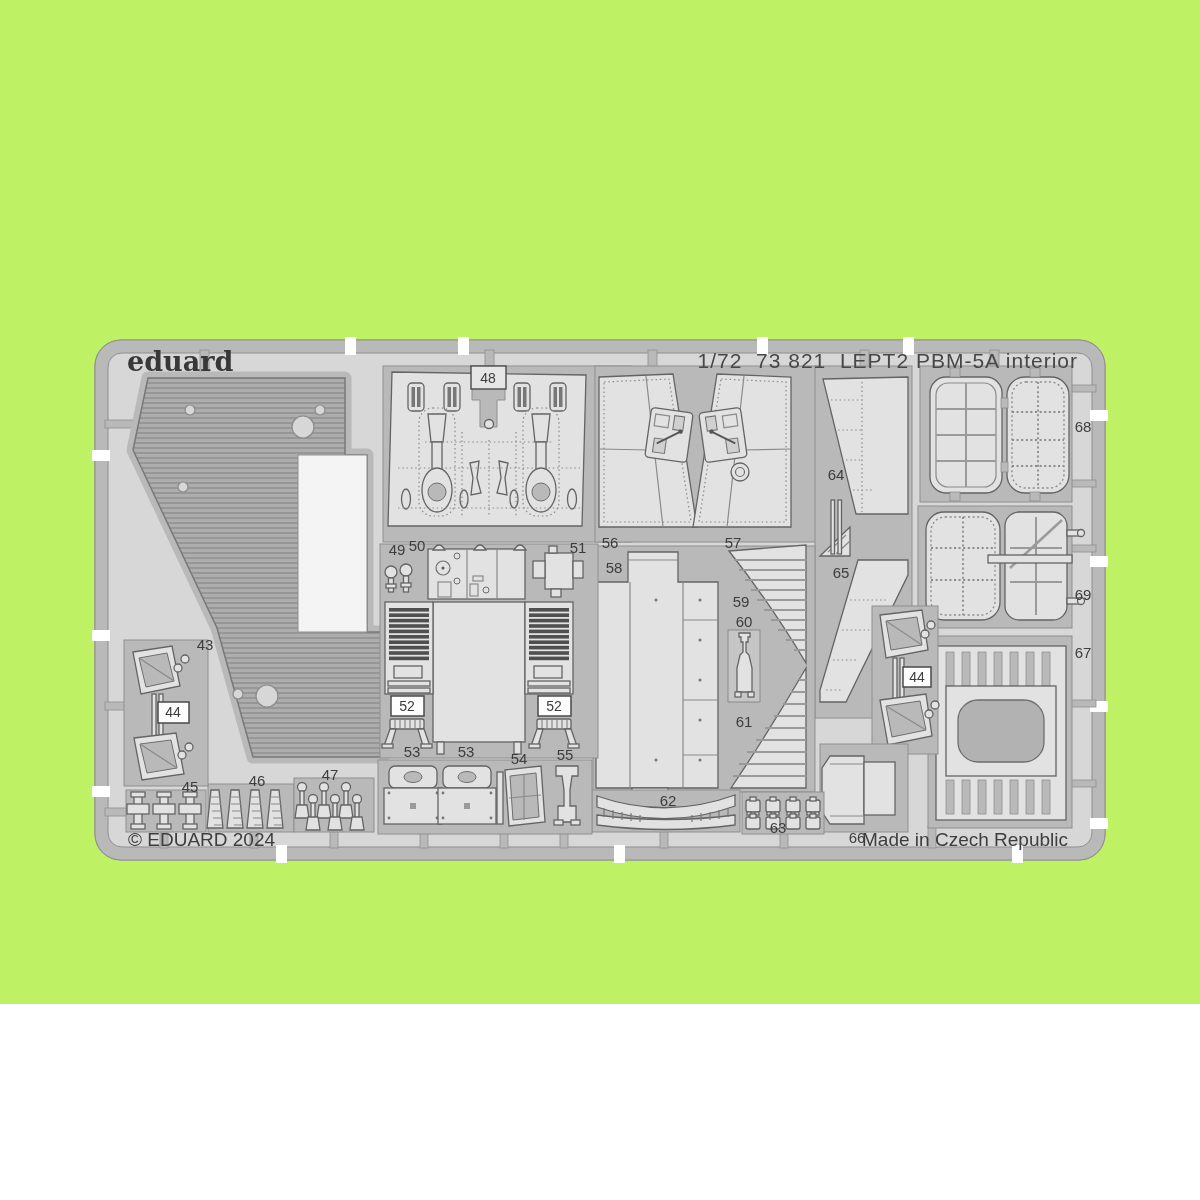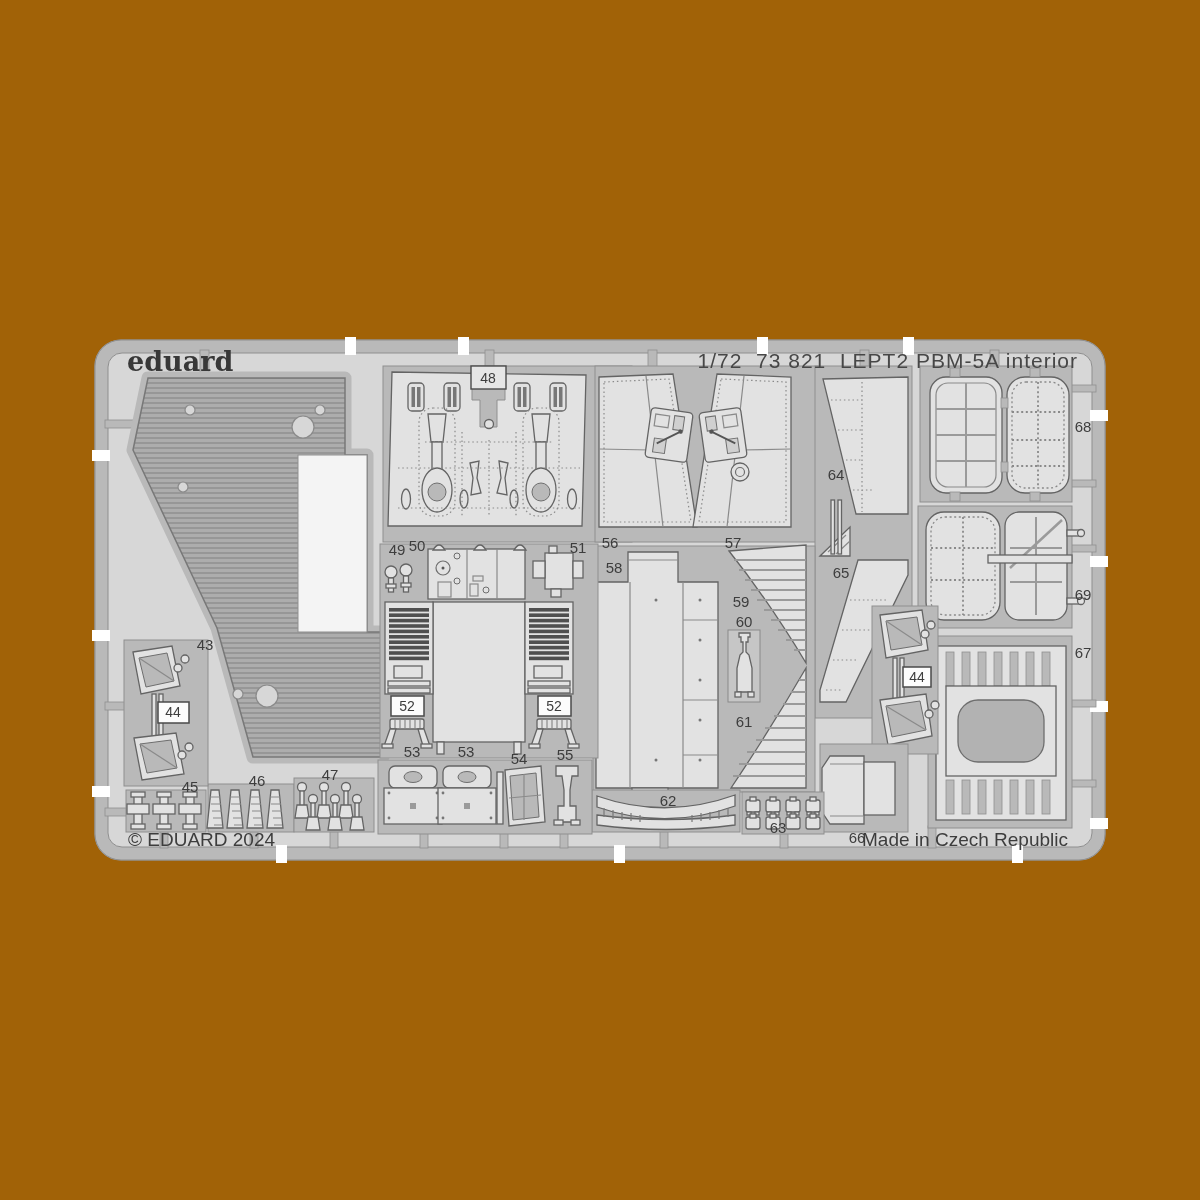--- a/index.html
+++ b/index.html
@@ -1,16 +1,16 @@
 <!DOCTYPE html>
 <html><head>
 <meta charset="utf-8">
 <style>
   html,body{margin:0;padding:0;background:#ffffff;}
-  .page{position:relative;width:1200px;height:1200px;background:#a16207;overflow:hidden;
+  .page{position:relative;width:1200px;height:1004px;background:#bef264;overflow:hidden;
         font-family:"Liberation Sans", sans-serif;}
   svg{position:absolute;left:0;top:0;}
   svg text{white-space:pre;fill:#3d3d3d;font-family:"Liberation Sans", sans-serif;}
   .logo{font-family:"DejaVu Serif", serif;font-weight:bold;font-size:27px;fill:#383838;letter-spacing:0px;}
   .title{font-size:21px;fill:#474747;letter-spacing:1px;}
   .footer{font-size:19px;fill:#3d3d3d;}
   .lbl{font-size:15px;text-anchor:middle;}
   .lblbox{font-size:14px;text-anchor:middle;}
   .plate{fill:#b9b9b9;stroke:#8f8f8f;stroke-width:1;}
   .part{fill:#e2e2e2;stroke:#646464;stroke-width:1.3;}

